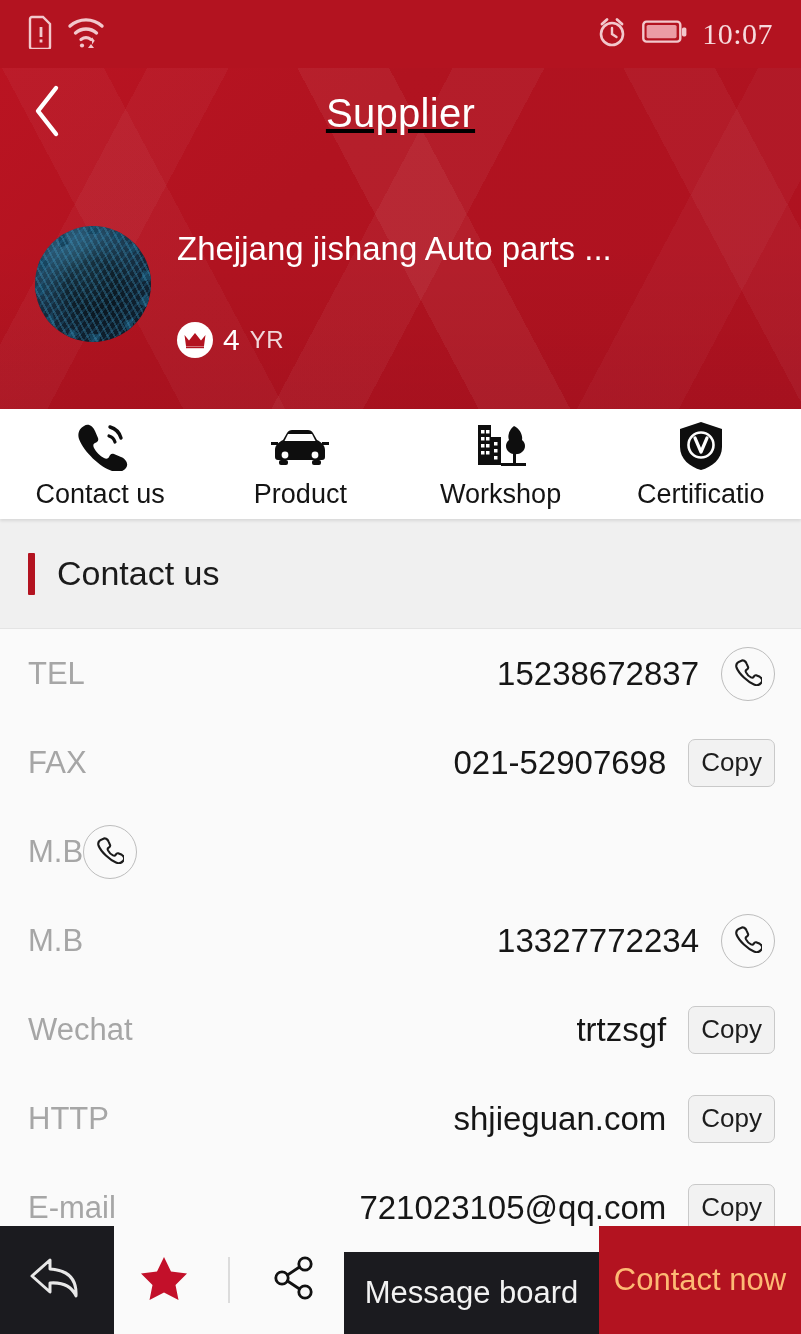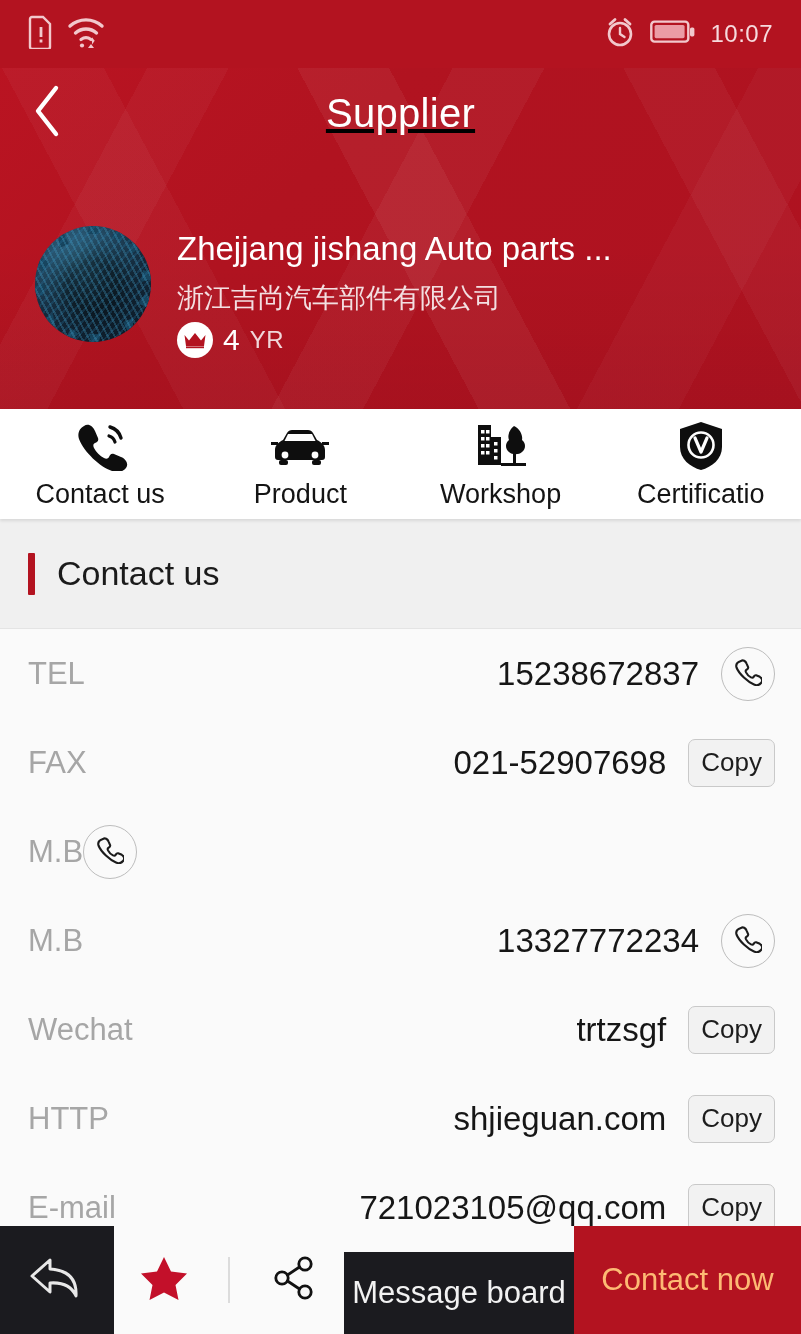--- a/index.html
+++ b/index.html
@@ -23,22 +23,22 @@
     position: absolute; top: 0; left: 0;
     width: 801px; height: 68px;
     background: #b31320;
     display: flex; align-items: center;
     padding: 0 28px;
     z-index: 6;
   }
   .sb-left { display: flex; align-items: center; gap: 12px; }
   .sb-right { margin-left: auto; display: flex; align-items: center; gap: 14px; }
   .sb-time {
-    color: #f6dadd; font-size: 24px; letter-spacing: 0.5px;
-    font-family: Liberation Sans, sans-serif;
+    color: #f6dadd; font-size: 30px; letter-spacing: 0.5px;
+    font-family: Liberation Serif, serif;
   }
 
   
   .hero {
     position: absolute; top: 0; left: 0;
     width: 801px; height: 409px;
     background: linear-gradient(135deg,#bb1422 0%,#b11320 40%,#ae1220 100%);
     overflow: hidden;
     z-index: 1;
   }
@@ -209,21 +209,21 @@
     display: flex; align-items: center; justify-content: space-around;
     cursor: default;
   }
   .bb-divider { width: 2px; height: 46px; background: #dcdcdc; }
   .bb-fav, .bb-share {
     width: 72px; height: 72px;
     display: flex; align-items: center; justify-content: center;
     cursor: pointer;
   }
   .bb-msg {
-    width: 230px; background: #1b1b1f;
+    width: 255px; background: #1b1b1f;
     display: flex; align-items: center; justify-content: center;
     color: #f2f2f2; font-size: 31px; cursor: pointer; margin-top: 26px;
   }
   .bb-contact {
     flex: 1 1 auto; background: #b31320;
     display: flex; align-items: center; justify-content: center;
     color: #fdba74; font-size: 31px; cursor: pointer;
   }
 </style>
 </head>
@@ -300,21 +300,20 @@
             <polygon points="40,136 50,116 58,122"></polygon>
           <polygon points="12,112 32,102 34,114"></polygon>
             <polygon points="2,76 24,72 22,84"></polygon>
           <polygon points="8,40 28,50 22,60"></polygon>
             <polygon points="38,12 48,32 38,36"></polygon>
         </g>
       </svg>
       <div class="texture"></div>
     </div>
     <div class="co-name">Zhejjang jishang Auto parts ...</div>
-    <div class="co-name-cn">浙江吉尚汽车部件有限公司</div>
     <div class="yrline">
       <span class="crown-badge">
         <svg width="24" height="18" viewBox="0 0 24 18">
           <path d="M1.5 4 L6 9.5 L12 2 L18 9.5 L22.5 4 L21 15 H3 Z" fill="#b31320"></path>
           <rect x="3" y="15.4" width="18" height="1.8" fill="#b31320"></rect>
         </svg>
       </span>
       <span class="yr-num">4</span>
       <span class="yr-unit">YR</span>
     </div>

